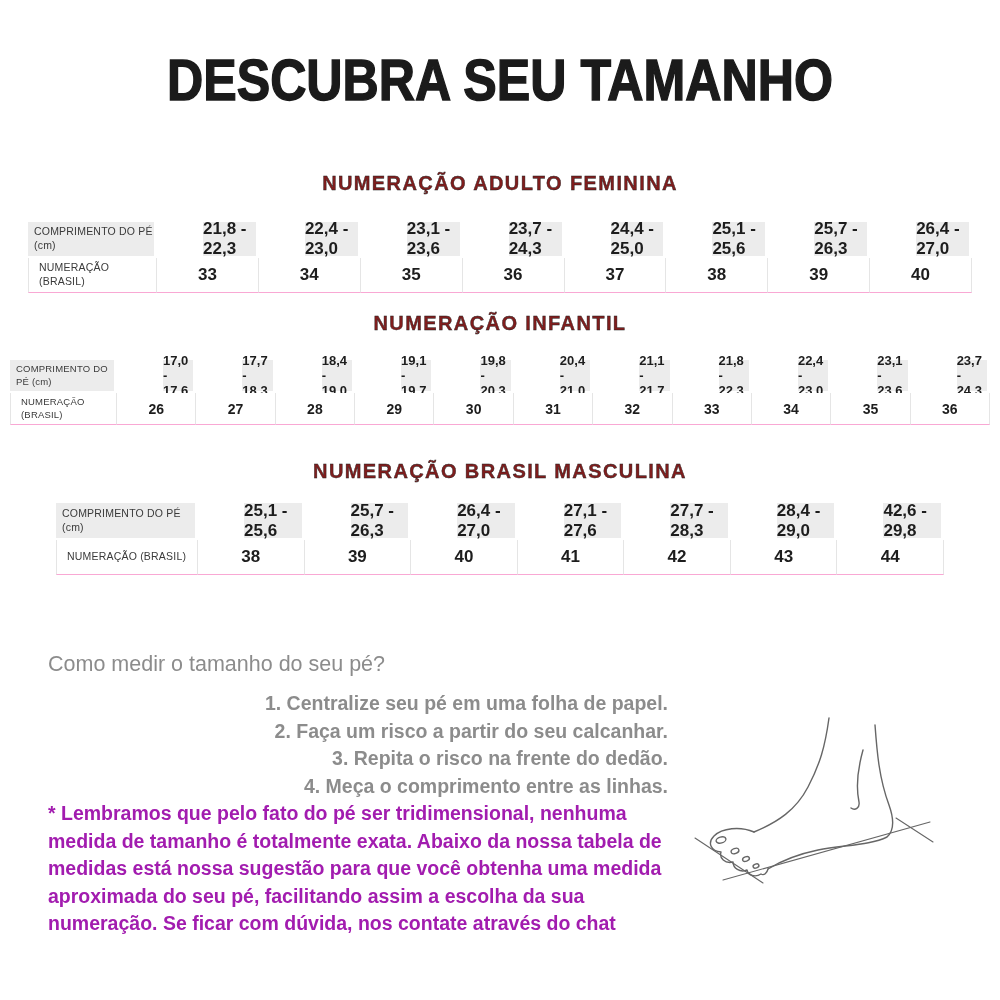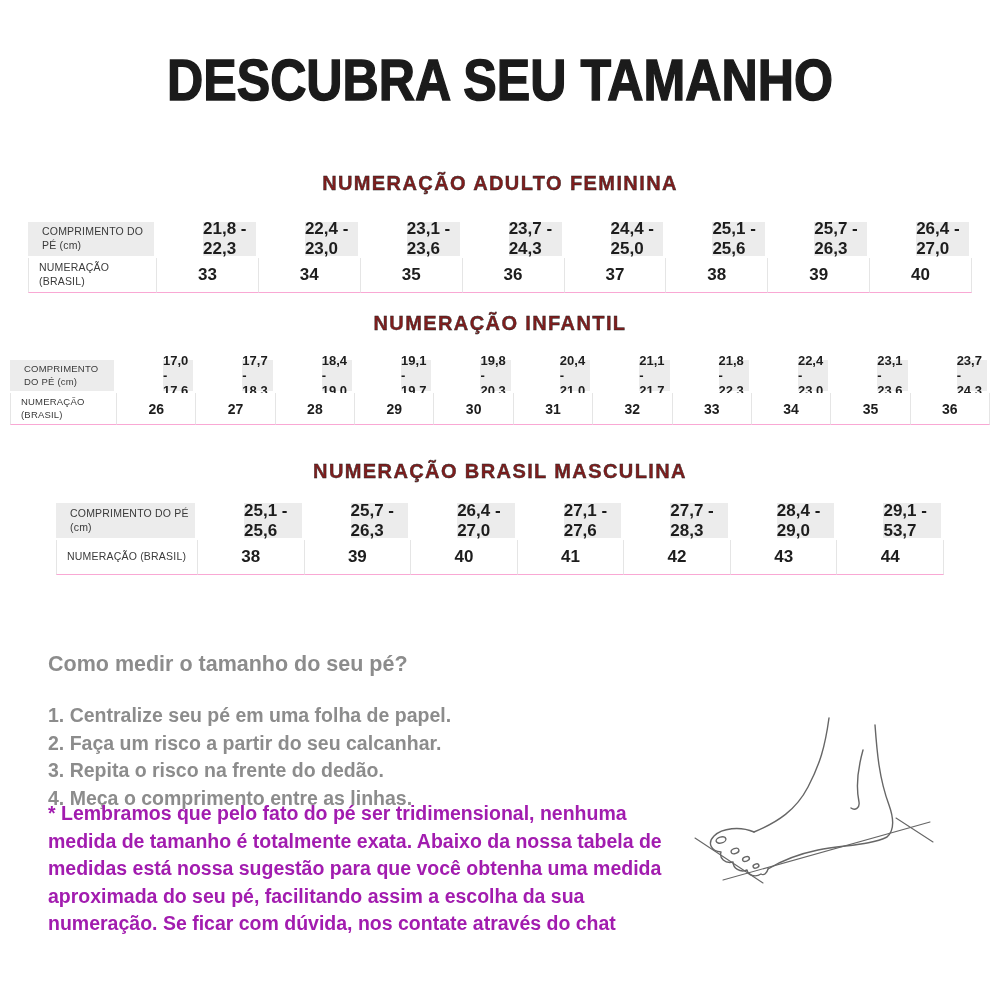--- a/index.html
+++ b/index.html
@@ -23,32 +23,32 @@
   .sub0{top:172px}
   .sub1{top:312px}
   .sub2{top:460px}
   
   .table{position:absolute;display:grid;}
   .table-0{left:28px;top:222px;width:944px;grid-template-columns:129px repeat(8,1fr);grid-template-rows:36px 35px;}
   .table-1{left:10px;top:360px;width:980px;grid-template-columns:107px repeat(11,1fr);grid-template-rows:33px 32px;}
   .table-2{left:56px;top:503px;width:888px;grid-template-columns:142px repeat(7,1fr);grid-template-rows:37px 35px;}
   .cell{display:flex;align-items:center;justify-content:center;box-sizing:border-box;}
   .label,.range{background:#ececec;border-right:3px solid #fff;border-bottom:2px solid #fff;}
-  .label{justify-content:flex-start;padding-left:14px;font-size:10.5px;color:#3a3a3a;line-height:1.3;letter-spacing:0.2px;}
+  .label{justify-content:flex-start;padding-left:6px;font-size:10.5px;color:#3a3a3a;line-height:1.3;letter-spacing:0.2px;}
   .range{font-weight:bold;font-size:17px;color:#1d1d1d;margin-left:46px;}
   .label2,.size{background:#fff;border-right:1px solid #e5e5e5;border-bottom:1px solid #f9a8d4;}
   .label2{justify-content:flex-start;padding-left:10px;font-size:10.5px;color:#3a3a3a;line-height:1.3;border-left:1px solid #e5e5e5;letter-spacing:0.2px;}
   .size{font-weight:bold;font-size:17px;color:#1d1d1d;}
   .table-1 .label,.table-1 .label2{font-size:9.5px;}
   .table-1 .range{font-size:13px;}
   .table-1 .size{font-size:14px;}
   
   .howto{position:absolute;left:48px;top:652px;width:620px;color:#8c8c8c;}
-  .howto h3{margin:0;font-size:21.5px;font-weight:bold;}
-  .steps{margin-top:25px;}
+  .howto h3{margin:0;font-size:21.5px;font-weight:normal;}
+  .steps{margin-top:13px;text-align:right;}
   .step{font-size:19.5px;font-weight:bold;line-height:27.5px;}
   .note{position:absolute;left:48px;top:800px;width:615px;margin:0;color:#a21caf;
     font-size:19.5px;font-weight:bold;line-height:27.5px;}
   
   .foot{position:absolute;left:688px;top:692px;width:265px;height:210px;}
   .foot path,.foot ellipse{fill:none;stroke:#666;stroke-width:1.4;stroke-linecap:round;stroke-linejoin:round;}
   .foot .mark{stroke-width:1.1;}
 </style>
 </head>
 <body>
@@ -109,21 +109,21 @@
 
   <h2 class="sub sub2">NUMERAÇÃO BRASIL MASCULINA</h2>
   <div class="table table-2">
       <div class="cell label">COMPRIMENTO DO PÉ (cm)</div>
       <div class="cell range">25,1 - 25,6</div>
       <div class="cell range">25,7 - 26,3</div>
       <div class="cell range">26,4 - 27,0</div>
       <div class="cell range">27,1 - 27,6</div>
       <div class="cell range">27,7 - 28,3</div>
       <div class="cell range">28,4 - 29,0</div>
-      <div class="cell range">29,1 - 53,7</div>
+      <div class="cell range">42,6 - 29,8</div>
       <div class="cell label2">NUMERAÇÃO (BRASIL)</div>
       <div class="cell size">38</div>
       <div class="cell size">39</div>
       <div class="cell size">40</div>
       <div class="cell size">41</div>
       <div class="cell size">42</div>
       <div class="cell size">43</div>
       <div class="cell size">44</div>
     </div>
 

